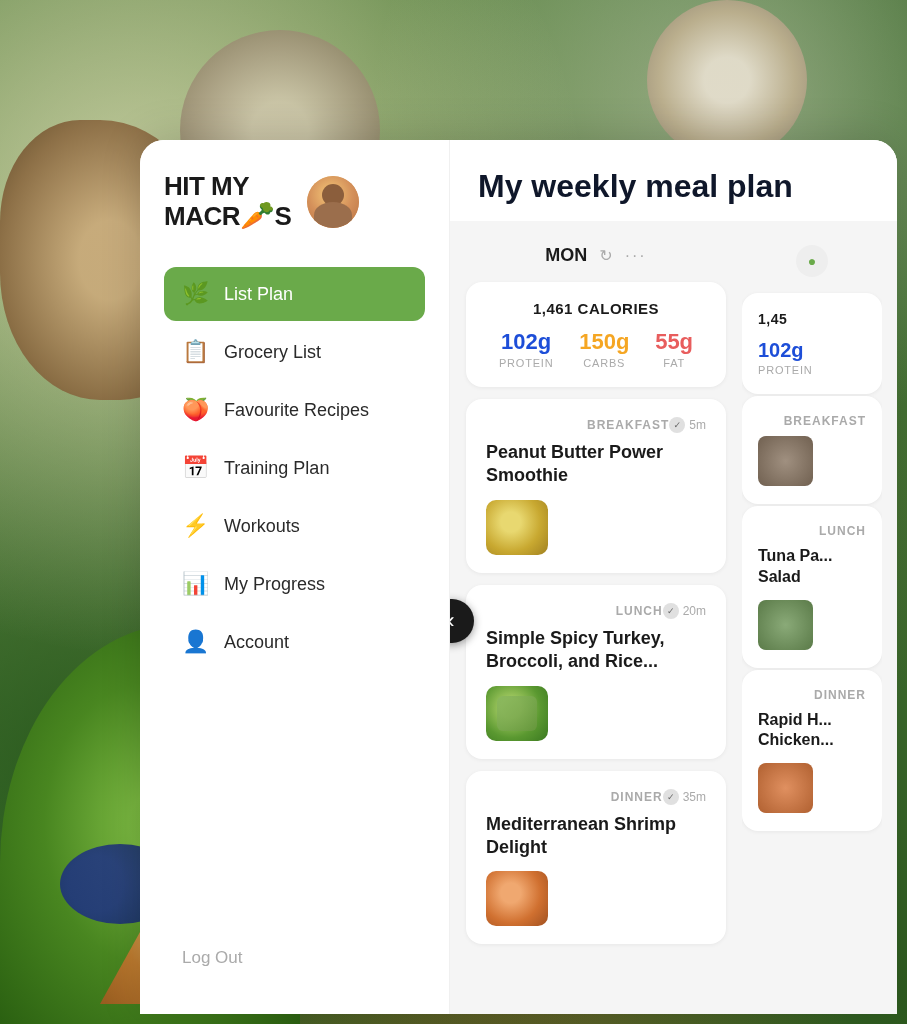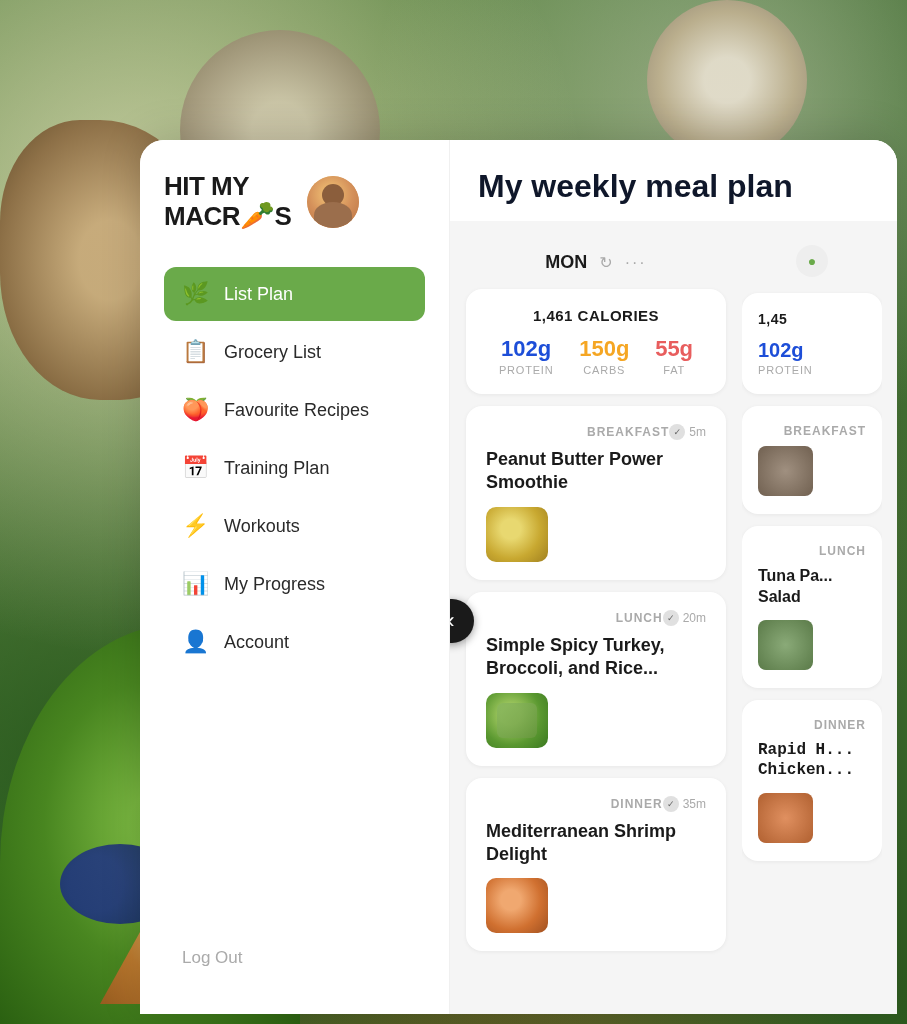--- a/index.html
+++ b/index.html
@@ -323,21 +323,20 @@
     .columns-wrapper {
       display: flex;
       padding: 16px 16px 0;
       overflow: hidden;
     }
 
     .full-day-col {
       min-width: 260px;
       max-width: 260px;
       margin-right: 16px;
-      margin-top: 7px;
     }
     .partial-day-col {
       min-width: 140px;
       overflow: hidden;
     }
 
     .day-header-area {
       display: flex;
       align-items: center;
       justify-content: center;
@@ -347,21 +346,21 @@
     .day-label {
       font-size: 18px;
       font-weight: 800;
       color: #1a1a1a;
     }
 
     .second-col-card {
       background: white;
       border-radius: 16px;
       padding: 18px 16px;
-      margin-bottom: 12px;
+      margin-bottom: 2px;
       box-shadow: 0 1px 4px rgba(0,0,0,0.06);
       overflow: hidden;
     }
 
     .partial-macro-card .macro-value {
       font-size: 20px;
     }
 
     
     .day2-dot {
@@ -554,21 +553,21 @@
             <span class="meal-type">LUNCH</span>
           </div>
           <div class="meal-name" style="font-size:16px;">Tuna Pa... Salad</div>
           <div style="width:55px;height:50px;border-radius:8px;background:radial-gradient(circle,#8aaa78,#5a7a48);"></div>
         </div>
 
         <div class="second-col-card">
           <div class="meal-type-row">
             <span class="meal-type">DINNER</span>
           </div>
-          <div class="meal-name" style="font-size:16px;font-family:Liberation Mono, monospace;">Rapid H... Chicken...</div>
+          <div class="meal-name" style="font-size:16px;">Rapid H... Chicken...</div>
           <div style="width:55px;height:50px;border-radius:8px;background:radial-gradient(circle,#e09060,#b06030);"></div>
         </div>
 
       </div>
 
     </div>
 
   </div>
 
 </div>

